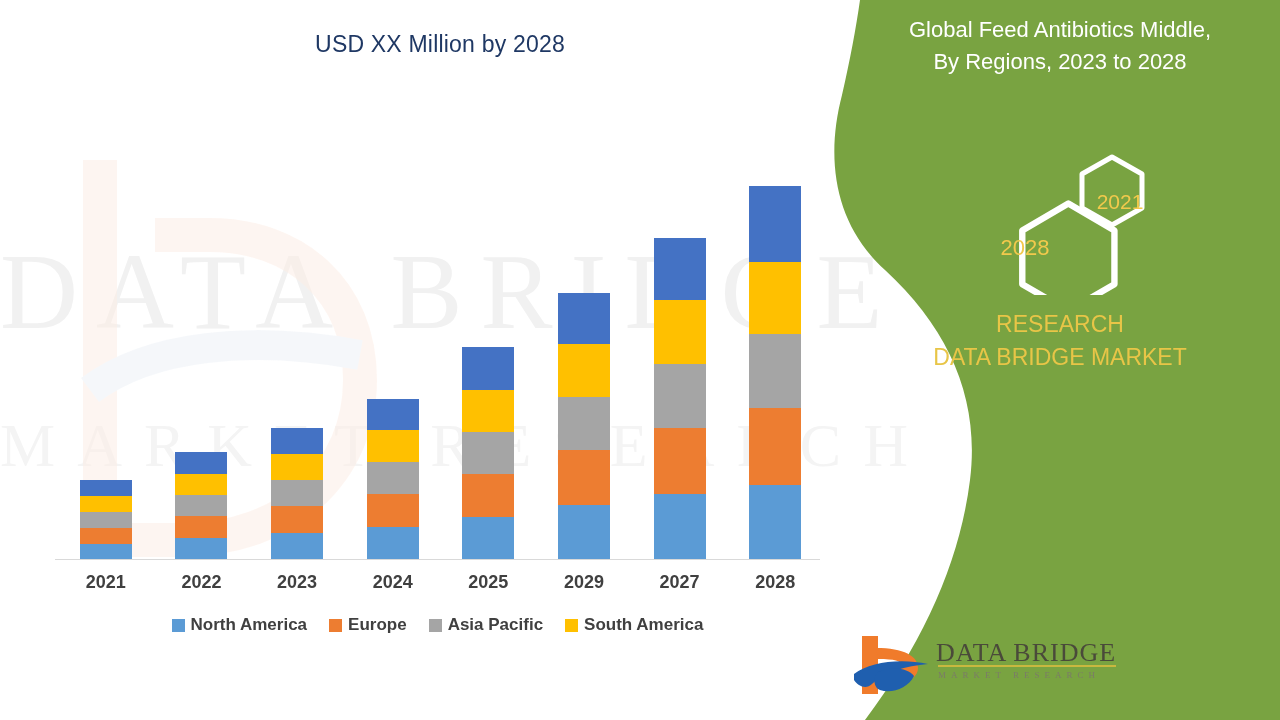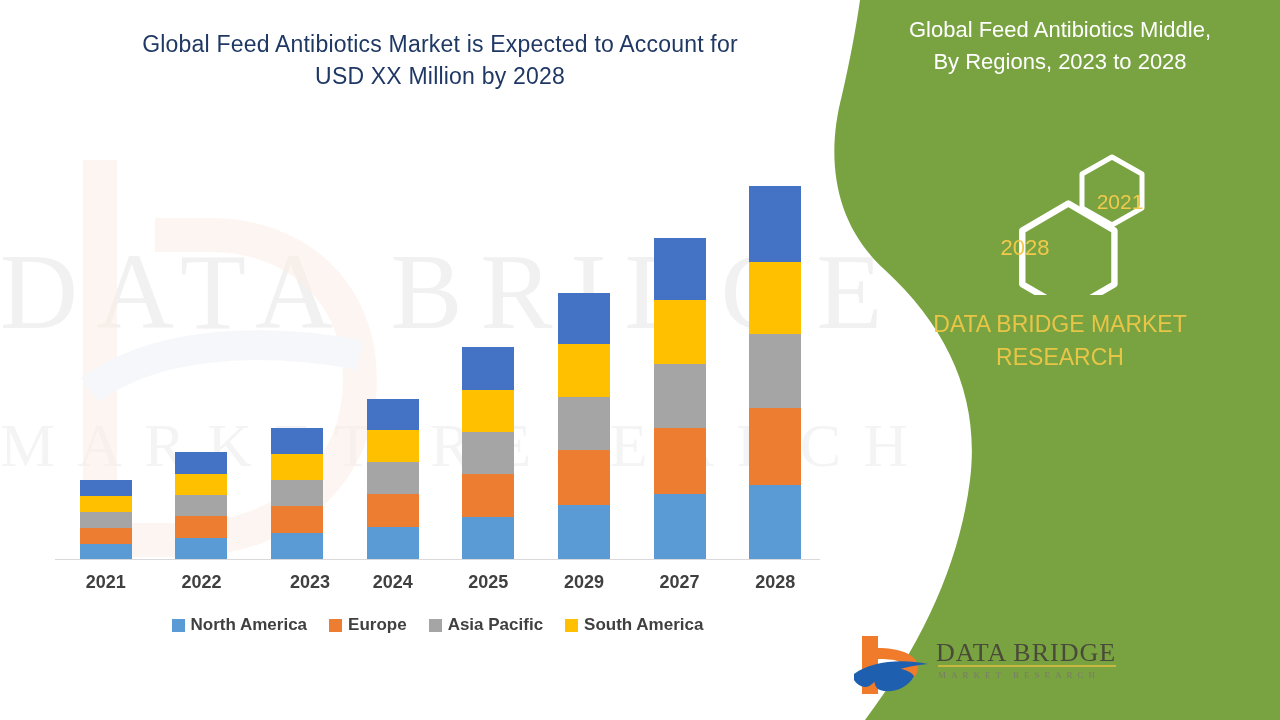--- a/index.html
+++ b/index.html
@@ -219,21 +219,20 @@
       <div id="wm-line1">DATA BRIDGE</div>
       <div id="wm-line2">MARKET RESEARCH</div>
     </div>
 
     <svg id="wm-logo" viewBox="0 0 330 420">
       <path d="M40 20 L40 400 L120 400 C230 400 300 330 300 240 C300 150 235 95 150 95 L95 95" fill="none" stroke="#fdeee6" stroke-width="34"></path>
       <path d="M30 250 C90 205 190 195 300 215" fill="none" stroke="#eef2f7" stroke-width="30"></path>
     </svg>
 
     <div id="chart-title">
-      <div>Global Feed Antibiotics Market is Expected to Account for</div>
       <div>USD XX Million by 2028</div>
     </div>
 
     <div id="plot">
         <div class="bar-group" style="left: 24.8125px;">
           <div class="seg" title="North America 2021" style="height: 16px; background: rgb(91, 155, 213);"></div>
           <div class="seg" title="Europe 2021" style="height: 16px; background: rgb(237, 125, 49);"></div>
           <div class="seg" title="Asia Pacific 2021" style="height: 16px; background: rgb(165, 165, 165);"></div>
           <div class="seg" title="South America 2021" style="height: 16px; background: rgb(255, 192, 0);"></div>
           <div class="seg" title="Middle East and Africa 2021" style="height: 16px; background: rgb(68, 114, 196);"></div>
@@ -285,21 +284,21 @@
           <div class="seg" title="Europe 2028" style="height: 77px; background: rgb(237, 125, 49);"></div>
           <div class="seg" title="Asia Pacific 2028" style="height: 74px; background: rgb(165, 165, 165);"></div>
           <div class="seg" title="South America 2028" style="height: 72px; background: rgb(255, 192, 0);"></div>
           <div class="seg" title="Middle East and Africa 2028" style="height: 76px; background: rgb(68, 114, 196);"></div>
         </div>
       </div>
     <div id="axis-line"></div>
     <div id="x-labels">
         <div class="x-label" style="left: 10.8125px;">2021</div>
         <div class="x-label" style="left: 106.438px;">2022</div>
-        <div class="x-label" style="left: 215px;">2023</div>
+        <div class="x-label" style="left: 202px;">2023</div>
         <div class="x-label" style="left: 297.688px;">2024</div>
         <div class="x-label" style="left: 393.312px;">2025</div>
         <div class="x-label" style="left: 488.938px;">2029</div>
         <div class="x-label" style="left: 584.562px; text-align: center;">2027</div>
         <div class="x-label" style="left: 680.188px;">2028</div>
       </div>
 
     <div id="legend">
         <div class="legend-item">
           <span class="legend-swatch" style="background: rgb(91, 155, 213);"></span>
@@ -337,22 +336,22 @@
     <div id="hexes">
       <svg viewBox="0 0 220 160" width="220" height="160">
         <polygon points="100,48 136,69 136,111 100,132 64,111 64,69" transform="translate(-35,25) scale(1.28) translate(12,-14)" fill="none" stroke="#ffffff" stroke-width="5" stroke-linejoin="round"></polygon>
         <polygon points="152,22 182,39 182,73 152,90 122,73 122,39" fill="none" stroke="#ffffff" stroke-width="5" stroke-linejoin="round"></polygon>
       </svg>
       <div id="hex-2028-label" class="hex-label">2028</div>
       <div id="hex-2021-label" class="hex-label">2021</div>
     </div>
 
     <div id="brand-text">
+      <div>RESEARCH</div>
       <div>DATA BRIDGE MARKET</div>
-      <div>RESEARCH</div>
     </div>
 
     <div id="logo-block">
       <svg width="86" height="70" viewBox="0 0 86 70">
         <path d="M14 4 L30 4 L30 62 L14 62 Z" fill="#F07B2B"></path>
         <path d="M28 16 C56 16 70 24 70 36 C70 46 58 52 42 52 L30 52 L30 38 L44 38 C50 38 53 36 53 33 C53 29 47 27 30 27 Z" fill="#F07B2B"></path>
         <path d="M6 42 C22 30 52 26 80 32 C58 34 36 40 24 52 C18 58 10 54 6 48 Z" fill="#1F5FAF"></path>
         <path d="M30 40 C44 34 60 36 66 44 C60 56 44 62 32 58 C26 56 24 46 30 40 Z" fill="#1F5FAF"></path>
       </svg>
       <div id="logo-wordmark">DATA BRIDGE</div>

